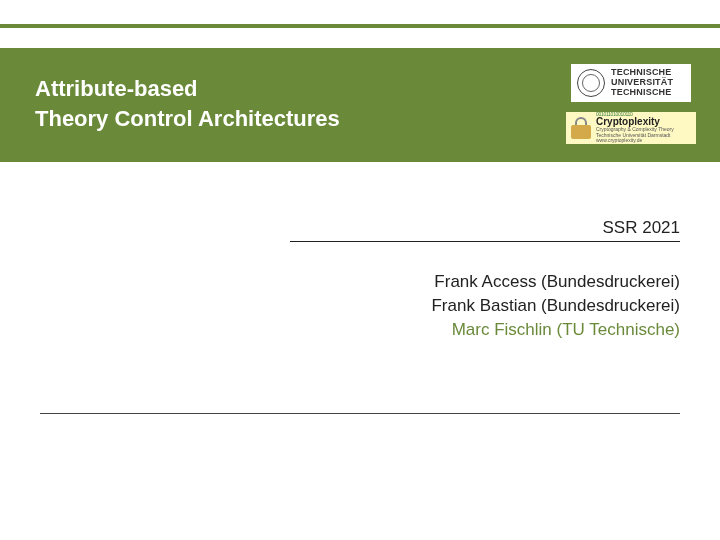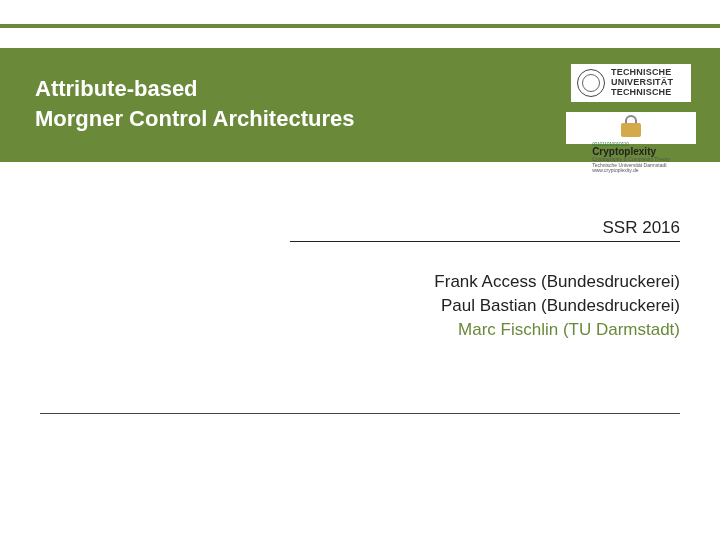--- a/index.html
+++ b/index.html
@@ -59,28 +59,27 @@
     }
     .logo-card .uni-seal::before {
       content: '';
       position: absolute;
       inset: 4px;
       border: 1px solid #666;
       border-radius: 50%;
     }
     .uni-text { line-height: 1.1; font-weight: bold; letter-spacing: 0.2px; }
     .crypto-card {
-      background: #ffffff;
+      background: #fef9c3;
       padding: 3px 5px;
       display: flex;
       align-items: center;
       gap: 5px;
       min-width: 130px;
       height: 32px;
-      flex-direction: column;
     }
     .lock-icon {
       width: 20px;
       height: 22px;
       position: relative;
       flex-shrink: 0;
     }
     .lock-body {
       position: absolute;
       bottom: 0;
@@ -137,21 +136,21 @@
     }
   </style>
 </head>
 <body>
 
 <div class="top-bar"></div>
 
 <div class="header-band">
   <div class="title-block">
     <div>Attribute-based</div>
-    <div>Morgner Control Architectures</div>
+    <div>Theory Control Architectures</div>
   </div>
   <div class="logo-stack">
     <div class="logo-card">
       <div class="uni-seal"></div>
       <div class="uni-text">
         <div>TECHNISCHE</div>
         <div>UNIVERSITÄT</div>
         <div>TECHNISCHE</div>
       </div>
     </div>
@@ -166,23 +165,23 @@
         <div class="crypto-sub">Cryptography &amp; Complexity Theory</div>
         <div class="crypto-sub">Technische Universität Darmstadt</div>
         <div class="crypto-sub">www.cryptoplexity.de</div>
       </div>
     </div>
   </div>
 </div>
 
 <div class="content">
   <div class="venue-block">
-    <span class="venue">SSR  2016</span>
+    <span class="venue">SSR  2021</span>
     <hr class="venue-rule">
   </div>
   <div class="authors">
     <div class="author">Frank Access (Bundesdruckerei)</div>
-    <div class="author">Paul Bastian (Bundesdruckerei)</div>
-    <div class="author-highlight">Marc Fischlin (TU Darmstadt)</div>
+    <div class="author">Frank Bastian (Bundesdruckerei)</div>
+    <div class="author-highlight">Marc Fischlin (TU Technische)</div>
   </div>
 </div>
 
 <hr class="bottom-rule">
 
 </body></html>

